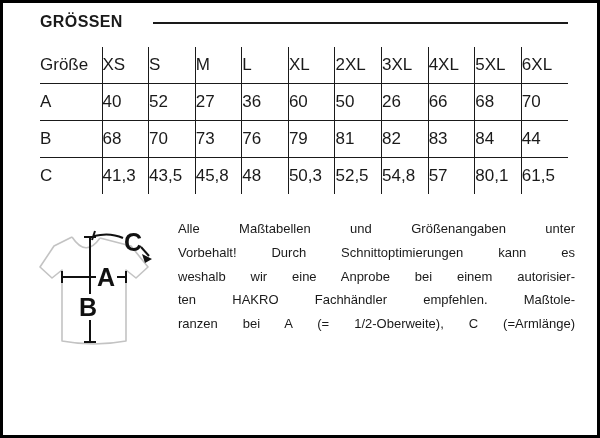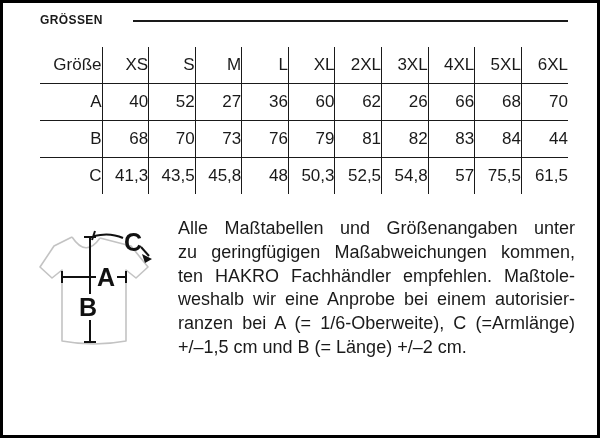--- a/index.html
+++ b/index.html
@@ -13,49 +13,49 @@
     color: #1a1a1a;
     overflow: hidden;
   }
 
   
   .titlebar {
     position: absolute; top: 10px; left: 37px; width: 528px;
     display: flex; align-items: center;
   }
   .page-title {
-    font-size: 12px; font-weight: bold; letter-spacing: 0.4px;
+    font-size: 16px; font-weight: bold; letter-spacing: 0.4px;
     white-space: nowrap;
   }
   .title-rule {
     flex: 1; height: 2px; background: #1a1a1a; margin-left: 30px; margin-top: 1px;
   }
 
   
   table.size-table {
     position: absolute; top: 44px; left: 37px;
     border-collapse: collapse; table-layout: fixed;
     width: 528px;
   }
   .size-table th, .size-table td {
     height: 36px; padding: 0;
-    text-align: right; vertical-align: middle;
+    text-align: left; vertical-align: middle;
     font-size: 17px; font-weight: normal;
     border-left: 1.5px solid #1a1a1a;
   }
   .size-table th:first-child, .size-table td:first-child { border-left: none; }
   .size-table tbody td { border-top: 1.5px solid #1a1a1a; }
 
   
   .tshirt-svg { position: absolute; left: 27px; top: 217px; }
 
   
   .note {
     position: absolute; left: 175px; top: 214px; width: 397px;
-    font-size: 18px; line-height: 23.8px;
+    font-size: 13px; line-height: 23.8px;
   }
   .note-line { text-align: justify; text-align-last: justify; }
   .note-line--last { text-align: left; text-align-last: left; }
 </style>
 </head>
 <body>
 
 <div class="titlebar">
   <span class="page-title">GRÖSSEN</span>
   <span class="title-rule"></span>
@@ -91,21 +91,21 @@
     </tr>
   </thead>
   <tbody>
     <tr>
       <td>A</td>
       <td>40</td>
       <td>52</td>
       <td>27</td>
       <td>36</td>
       <td>60</td>
-      <td>62</td>
+      <td>50</td>
       <td>26</td>
       <td>66</td>
       <td>68</td>
       <td>70</td>
     </tr>
     <tr>
       <td>B</td>
       <td>68</td>
       <td>70</td>
       <td>73</td>
@@ -120,21 +120,21 @@
     <tr>
       <td>C</td>
       <td>41,3</td>
       <td>43,5</td>
       <td>45,8</td>
       <td>48</td>
       <td>50,3</td>
       <td>52,5</td>
       <td>54,8</td>
       <td>57</td>
-      <td>75,5</td>
+      <td>80,1</td>
       <td>61,5</td>
     </tr>
   </tbody>
 </table>
 
 <svg class="tshirt-svg" width="150" height="175" viewBox="0 0 150 175">
 
   <g fill="none" stroke="#c3c3c3" stroke-width="1.6" stroke-linejoin="round">
     <path d="M 42,17 L 24,26 L 10,47 L 22,58 L 32,50 L 32,121 Q 64,127 96,121 L 96,50 L 106,58 L 118,47 L 101,26 L 70,18"></path>
     <path d="M 70,18 Q 56,38 42,17"></path>
@@ -166,18 +166,17 @@
 
   <g font-family="Liberation Sans, sans-serif" font-size="25" font-weight="bold" fill="#111111">
     <text x="76" y="66" text-anchor="middle">A</text>
     <text x="58" y="96" text-anchor="middle">B</text>
     <text x="103" y="31" text-anchor="middle">C</text>
   </g>
 </svg>
 
 <div class="note">
   <div class="note-line">Alle Maßtabellen und Größenangaben unter</div>
-  <div class="note-line">zu geringfügigen Maßabweichungen kommen,</div>
+  <div class="note-line">Vorbehalt! Durch Schnittoptimierungen kann es</div>
+  <div class="note-line">weshalb wir eine Anprobe bei einem autorisier-</div>
   <div class="note-line">ten HAKRO Fachhändler empfehlen. Maßtole-</div>
-  <div class="note-line">weshalb wir eine Anprobe bei einem autorisier-</div>
-  <div class="note-line">ranzen bei A (= 1/6-Oberweite), C (=Armlänge)</div>
-  <div class="note-line note-line--last">+/–1,5 cm und B (= Länge) +/–2 cm.</div>
+  <div class="note-line">ranzen bei A (= 1/2-Oberweite), C (=Armlänge)</div>
 </div>
 
 </body></html>

